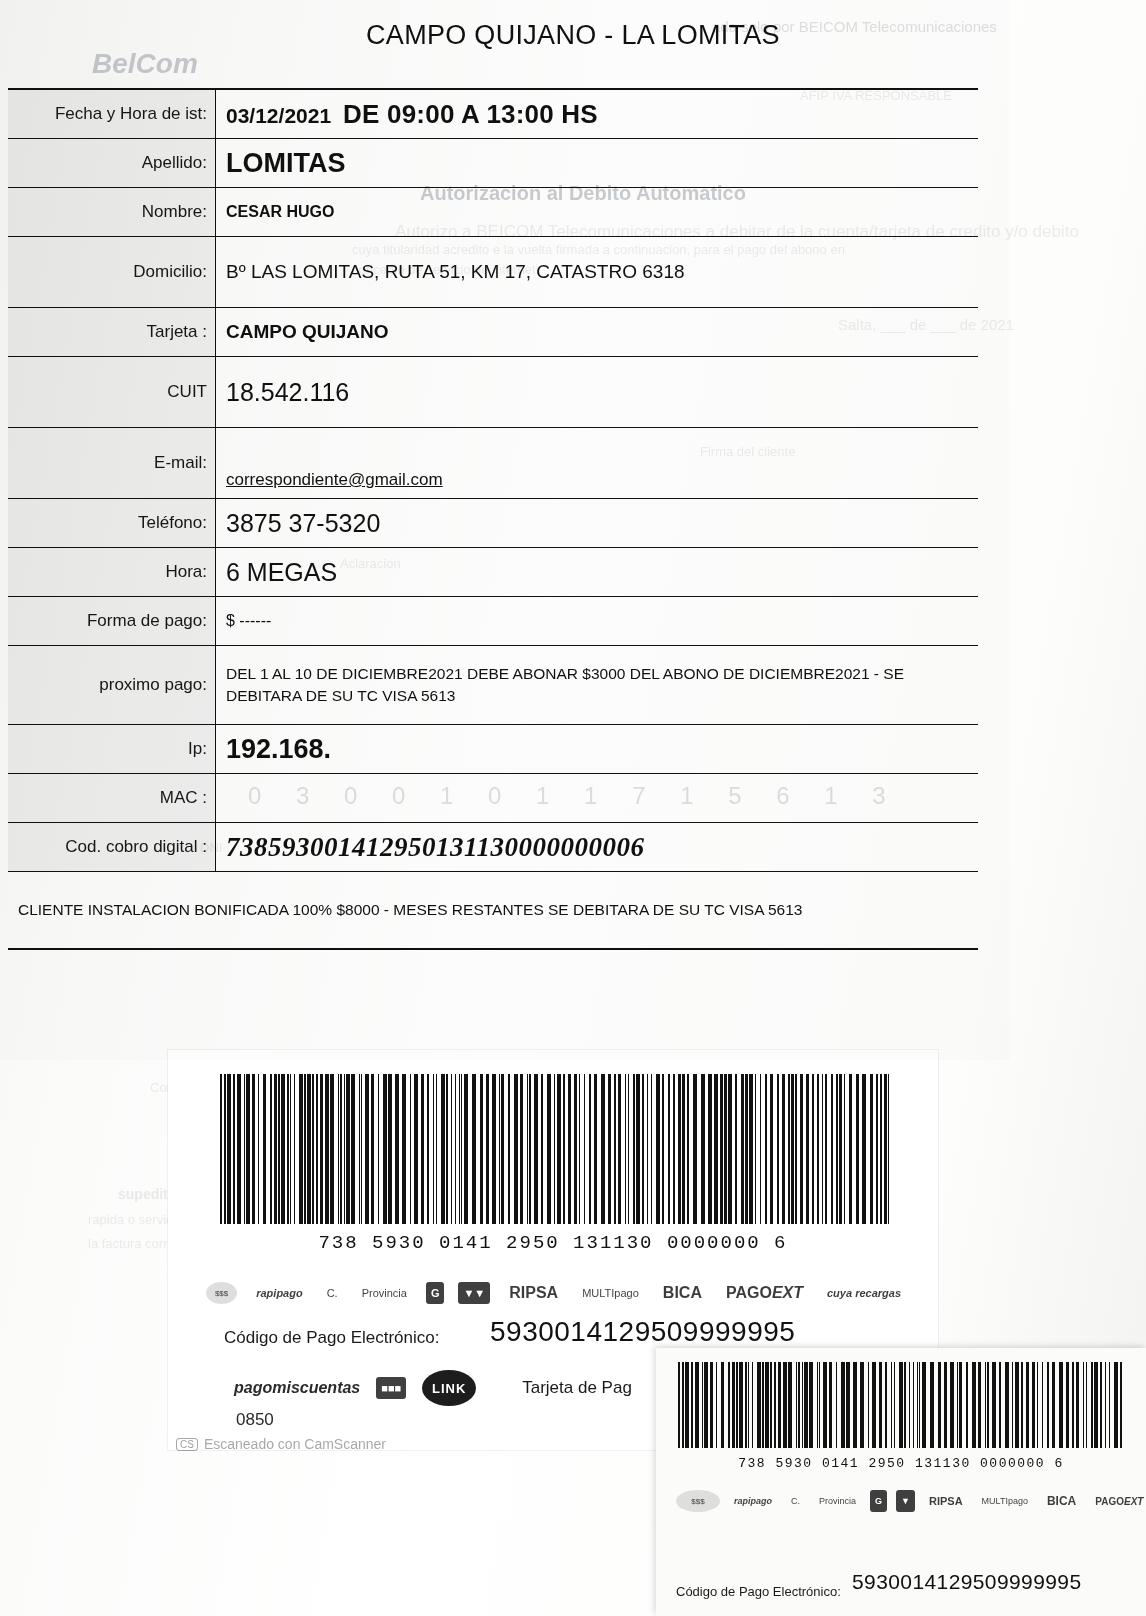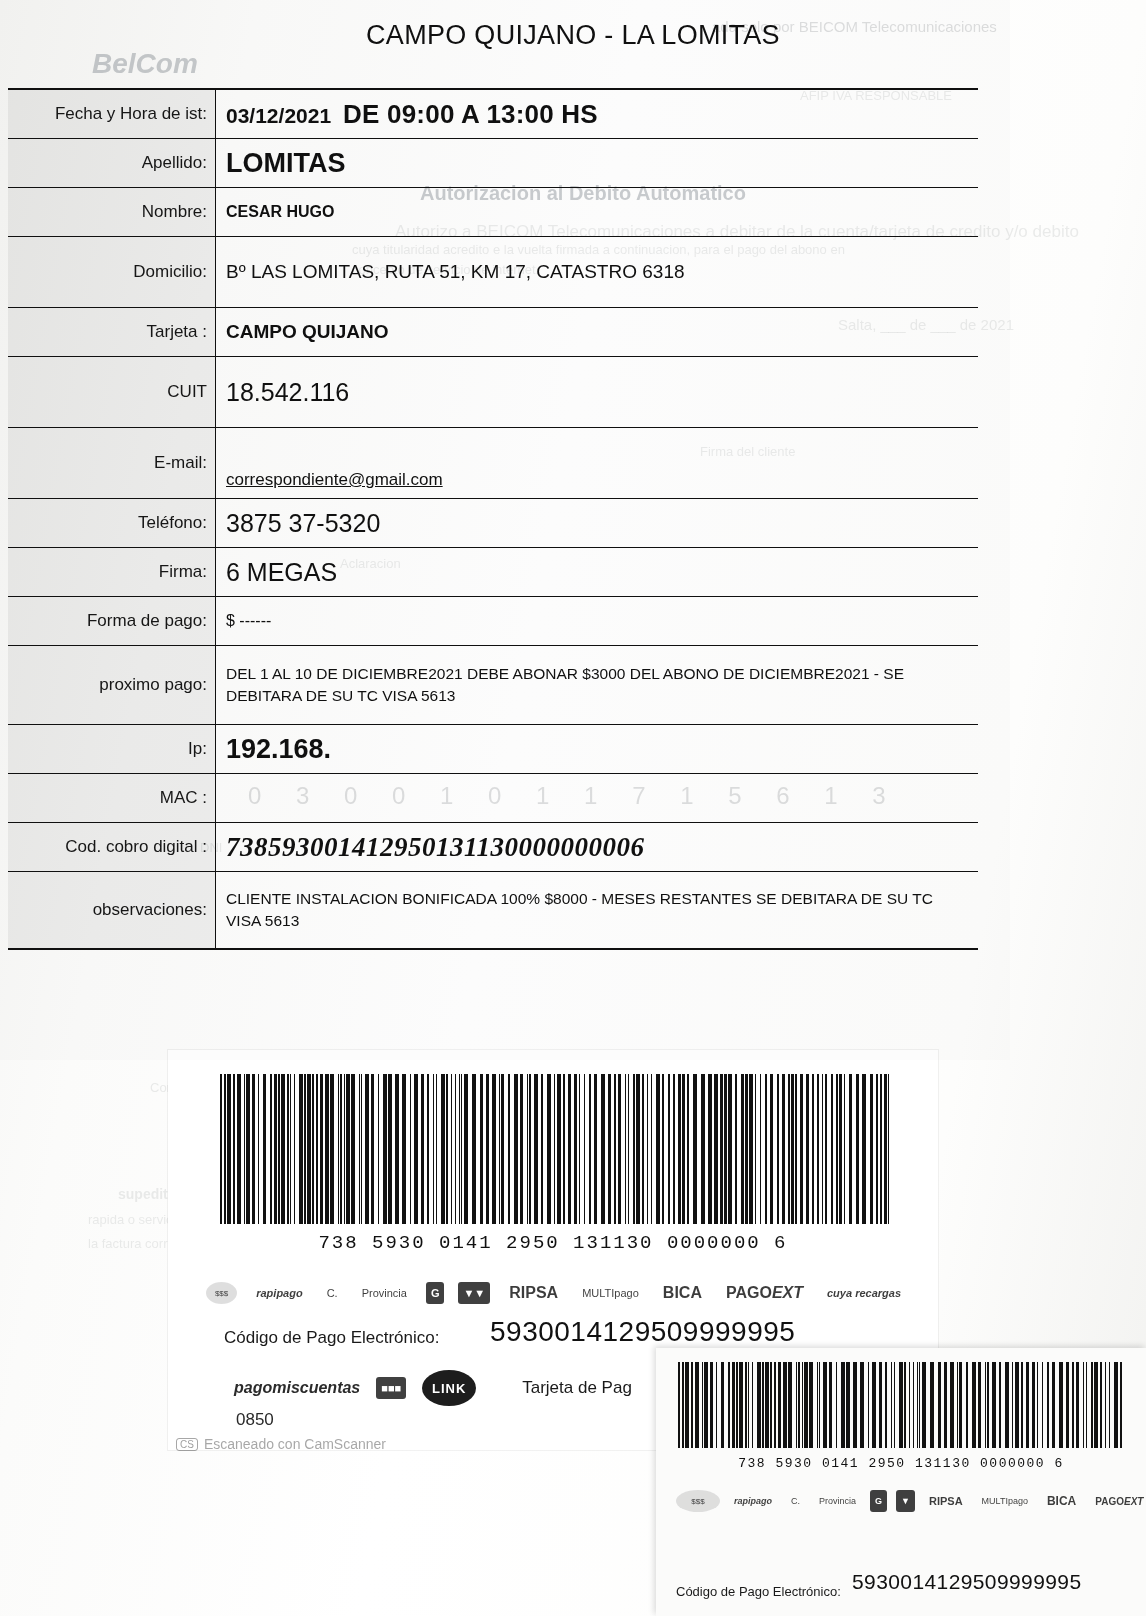--- a/index.html
+++ b/index.html
@@ -384,21 +384,21 @@
         <span class="email-link">correspondiente@gmail.com</span>
       </div>
     </div>
 
     <div class="row">
       <div class="label">Teléfono:</div>
       <div class="value big">3875 37-5320</div>
     </div>
 
     <div class="row">
-      <div class="label">Firma:</div>
+      <div class="label">Hora:</div>
       <div class="value big">6 MEGAS</div>
     </div>
 
     <div class="row">
       <div class="label">Forma de pago:</div>
       <div class="value small">$ ------</div>
     </div>
 
     <div class="row row-tall" style="min-height:78px;">
       <div class="label">proximo pago:</div>
@@ -416,21 +416,20 @@
       <div class="label">MAC :</div>
       <div class="value"></div>
     </div>
 
     <div class="row">
       <div class="label">Cod. cobro digital :</div>
       <div class="value mono-italic">738593001412950131130000000006</div>
     </div>
 
     <div class="row row-tall" style="min-height:76px;">
-      <div class="label">observaciones:</div>
       <div class="value">
         <span class="multi">CLIENTE INSTALACION  BONIFICADA 100% $8000  - MESES RESTANTES SE DEBITARA DE SU TC VISA 5613</span>
       </div>
     </div>
 
   </div>
 
   <div class="barcode-card">
     <div class="bars" id="bars1">
         <span style="left:0px;width:2px"></span>

